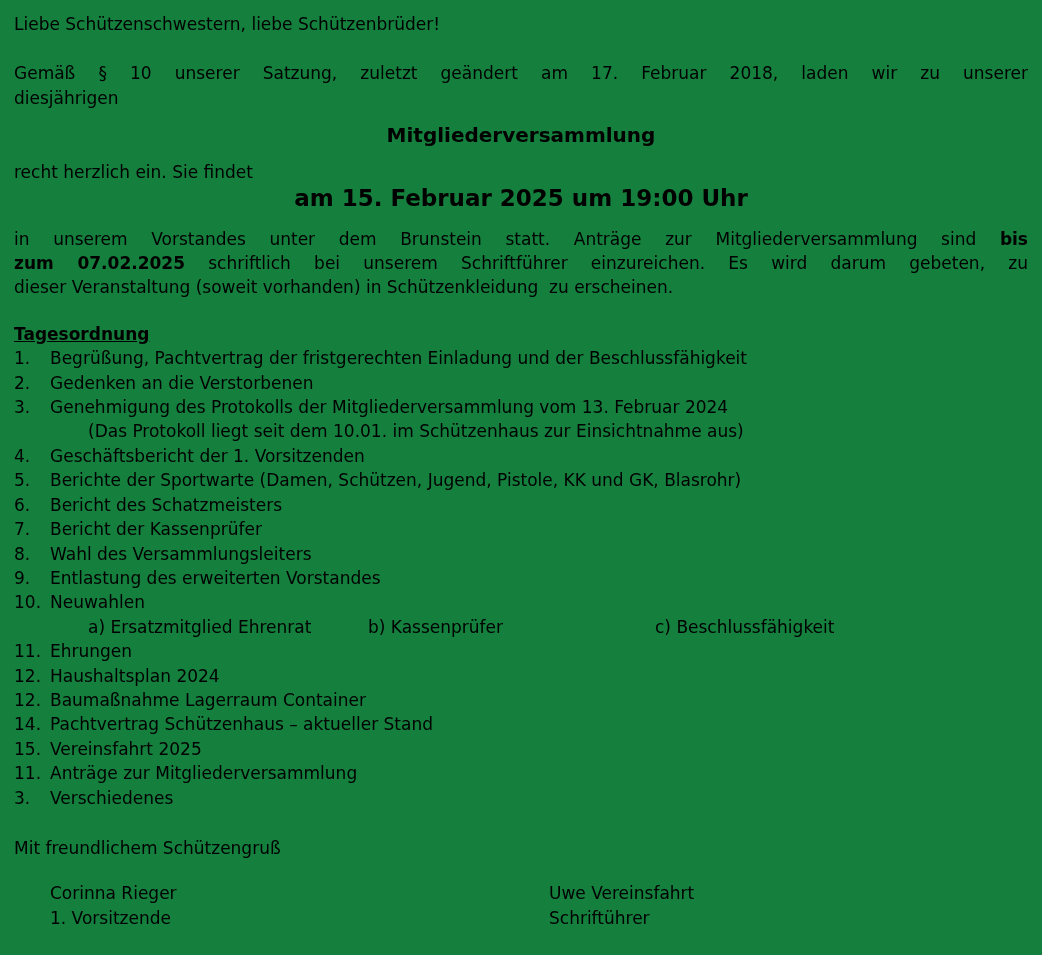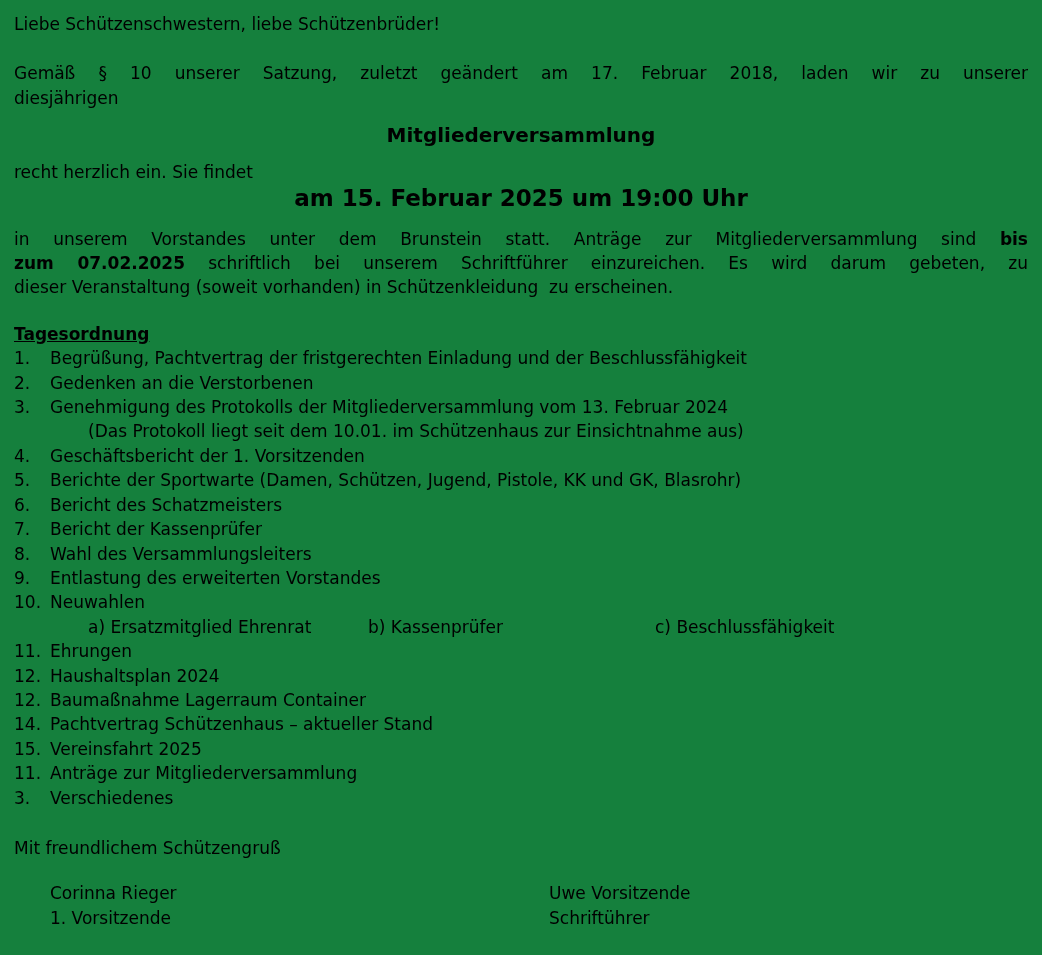--- a/index.html
+++ b/index.html
@@ -163,18 +163,18 @@
   </div>
 
   <div class="closing line">Mit freundlichem Schützengruß</div>
 
   <div class="sigrow">
     <div class="sigcol-left">
       <div class="line">Corinna Rieger</div>
       <div class="line">1. Vorsitzende</div>
     </div>
     <div class="sigcol-right">
-      <div class="line">Uwe Vorsitzende</div>
+      <div class="line">Uwe Vereinsfahrt</div>
       <div class="line">Schriftührer</div>
     </div>
   </div>
 
 </div>
 
 </body></html>

